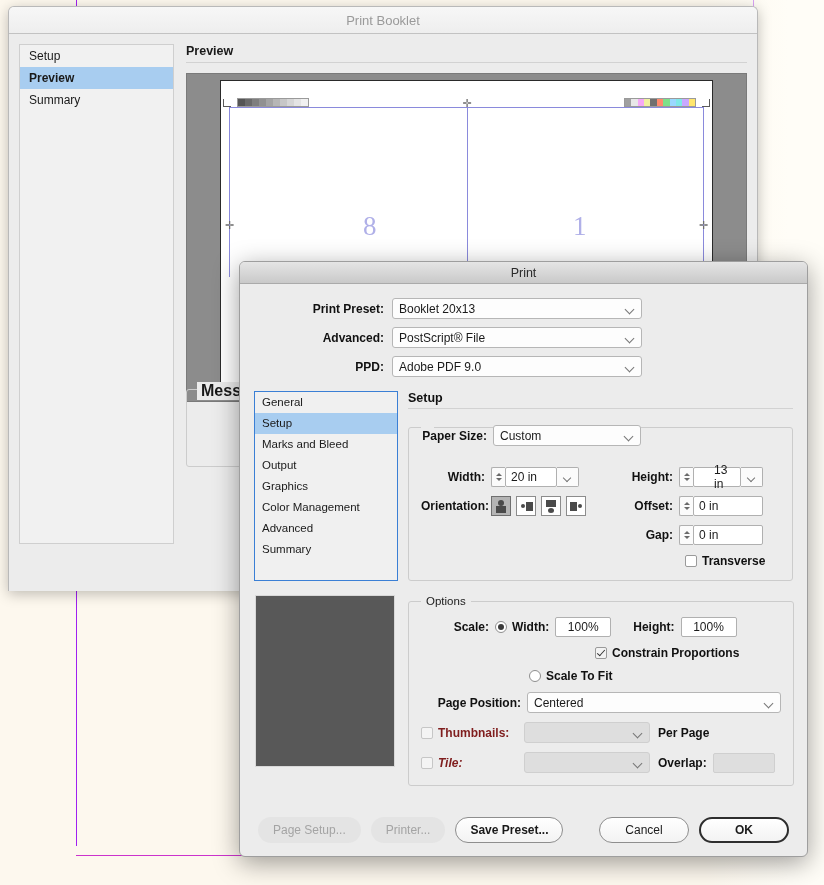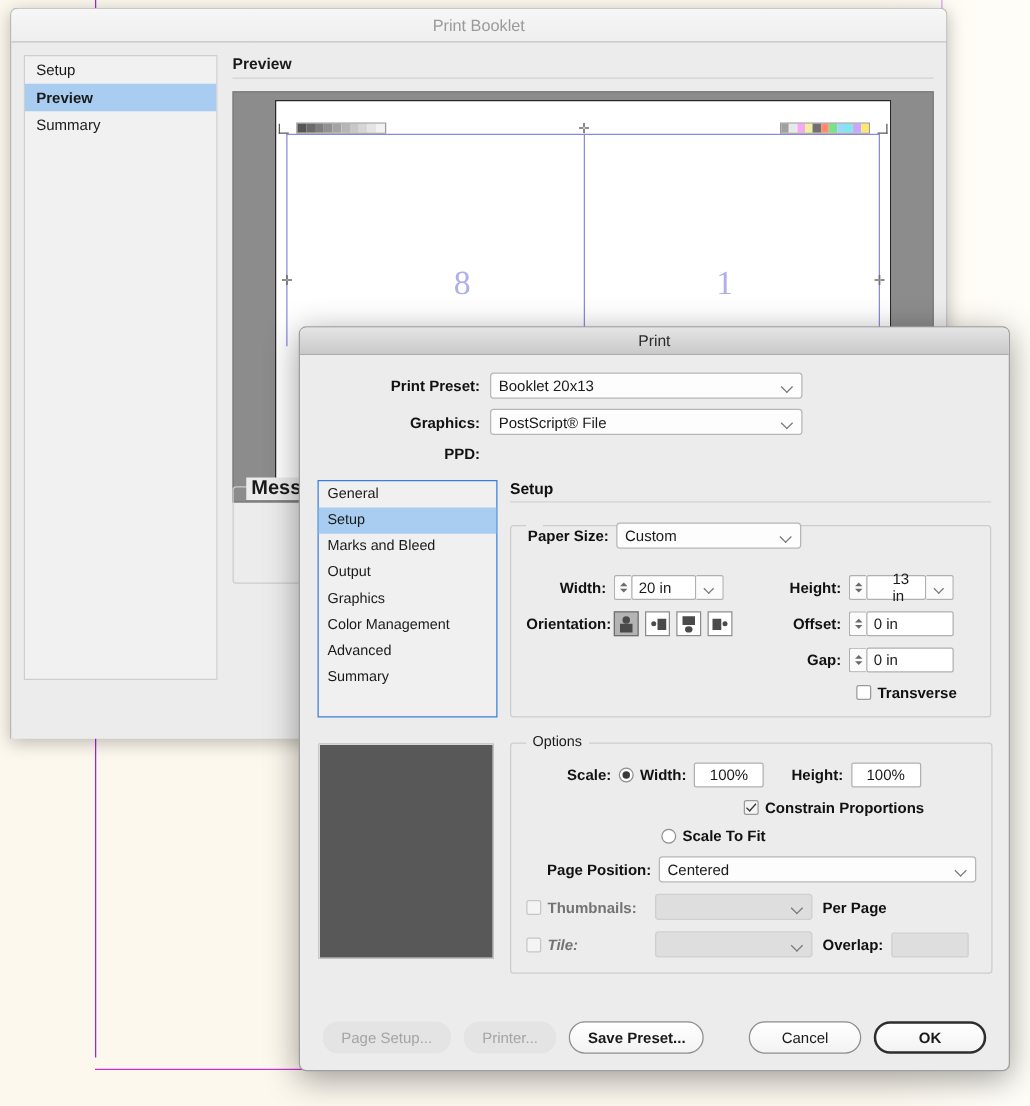--- a/index.html
+++ b/index.html
@@ -314,21 +314,21 @@
     flex: 0 0 auto;
     margin-right: 5px;
   }
   .radio.on::after {
     content: "";
     width: 6px; height: 6px; border-radius: 50%;
     background: #3a3a3a;
   }
 
   .ctext { font-size: 12px; color: #111; font-weight: bold; }
-  .ctext.dim { color: #737373; }
+  .ctext.dim { color: #7f1d1d; }
 
   
   #pd-thumb {
     position: absolute;
     left: 254px; top: 594px;
     width: 140px; height: 172px;
     background: #585858;
     border: 1px solid #d8d8d8;
   }
 
@@ -454,27 +454,30 @@
   </div>
 
   <div id="pd-top">
     <div class="field-row">
       <span class="lbl">Print Preset:</span>
       <div class="combo wide">
         <span>Booklet 20x13</span>
       </div>
     </div>
     <div class="field-row">
-      <span class="lbl">Graphics:</span>
+      <span class="lbl">Advanced:</span>
       <div class="combo wide">
         <span>PostScript® File</span>
       </div>
     </div>
     <div class="field-row">
       <span class="lbl">PPD:</span>
+      <div class="combo wide">
+        <span>Adobe PDF 9.0</span>
+      </div>
     </div>
   </div>
 
   <div id="pd-mid">
     <div id="pd-nav">
       <div class="pd-nav-item">
         <span>General</span>
       </div>
       <div class="pd-nav-item selected">
         <span>Setup</span>

